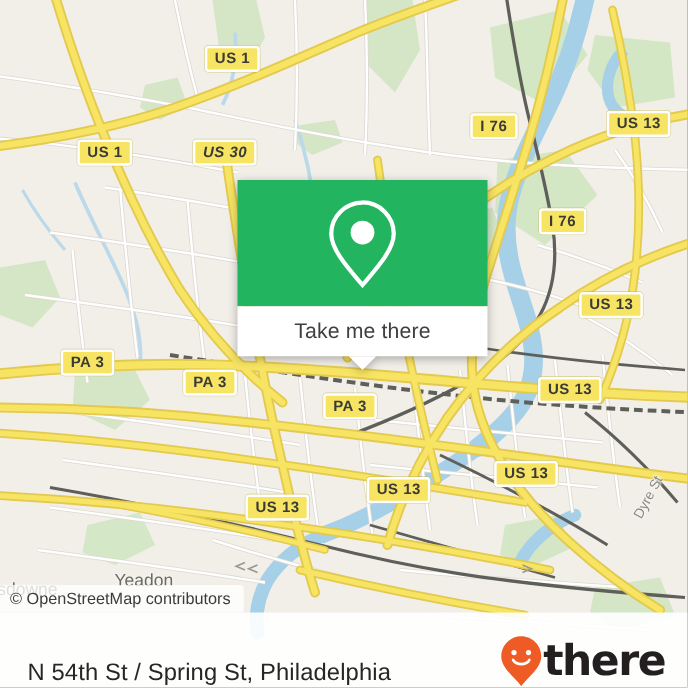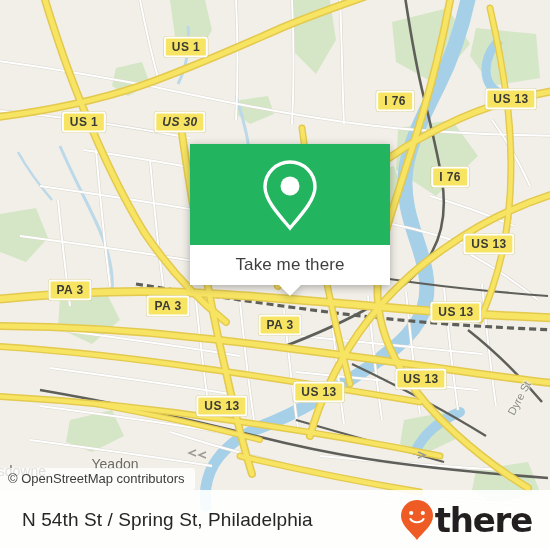--- a/index.html
+++ b/index.html
@@ -96,21 +96,21 @@
     font-size:13px;
     border-top-right-radius:3px;
     border-bottom-right-radius:3px;
   }
 
   
   #footer{
     position:absolute;left:0;bottom:0;
     width:550px;height:60px;
     background:rgba(255,255,255,.90);
-    display:flex;align-items:center;
+    display:flex;align-items:flex-end;
     justify-content:space-between;
     padding:0 18px 0 22px;
     box-sizing:border-box;
   }
   #footer-title{
     color:#262626;
     font-size:19px;
     letter-spacing:.1px;
     white-space:nowrap;
   }

